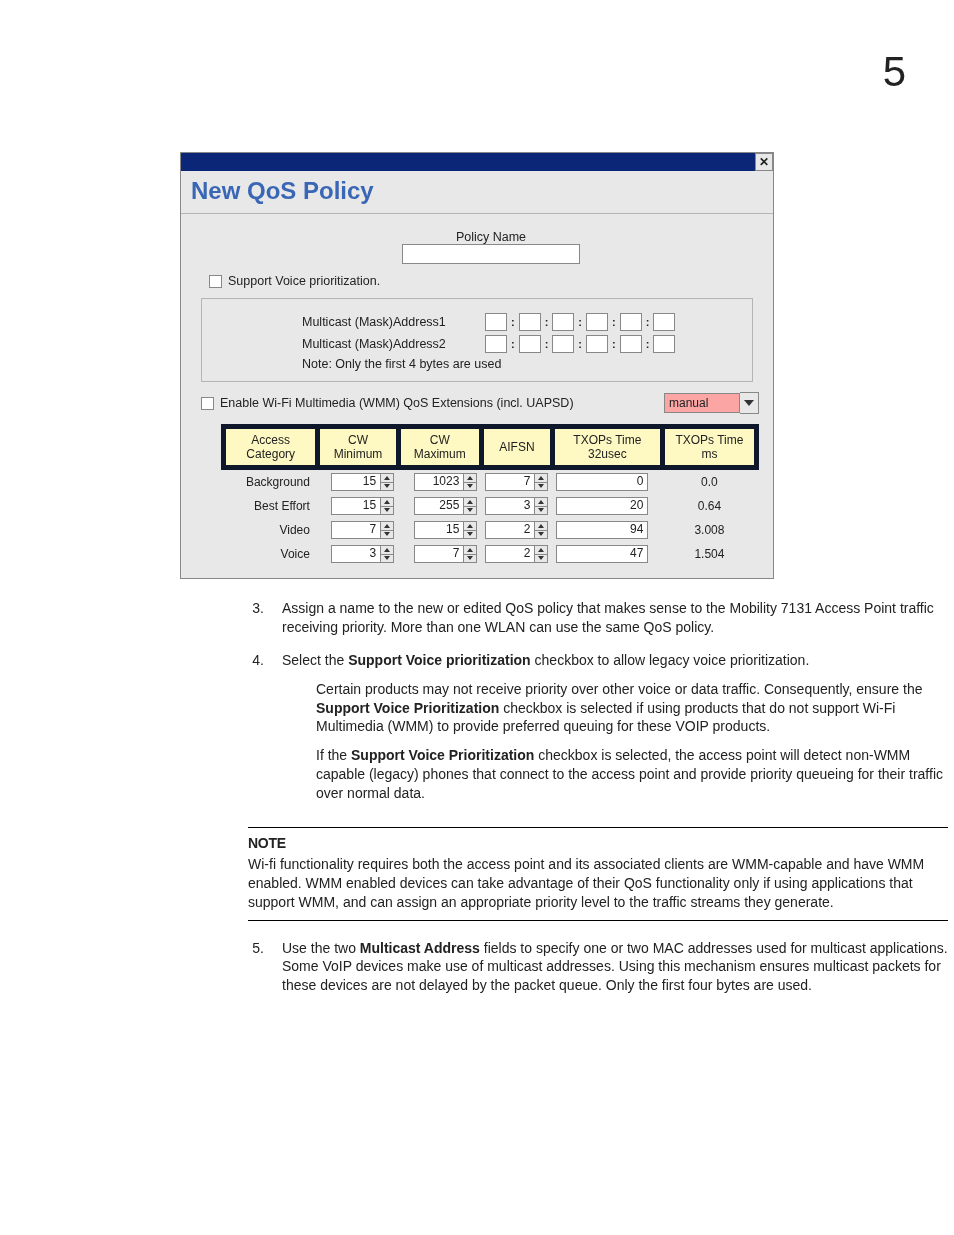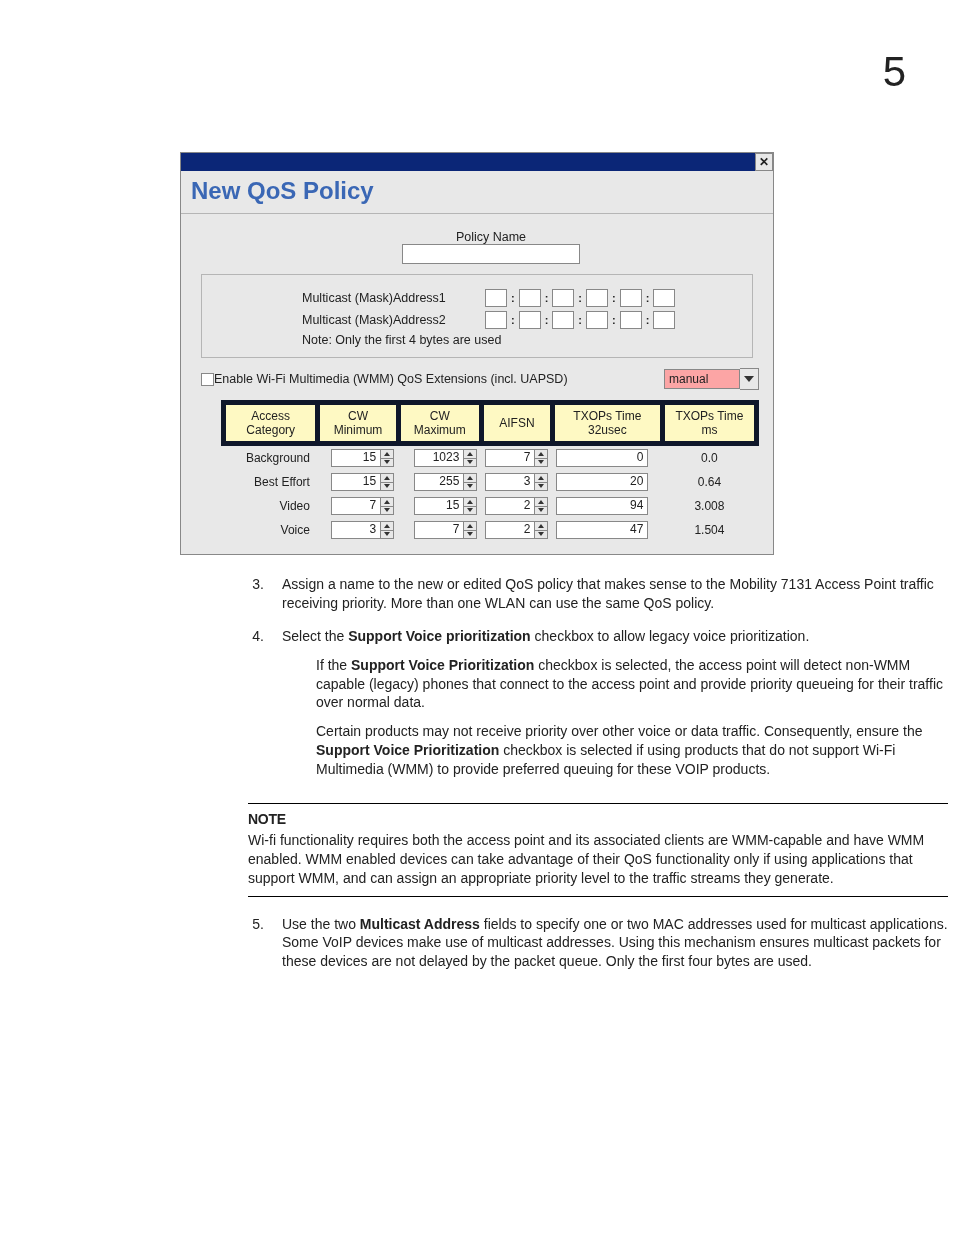--- a/index.html
+++ b/index.html
@@ -112,20 +112,21 @@
     background: #fff;
     text-align: center;
     font-size: 11px;
   }
   .colon { font-weight: bold; font-size: 11px; }
   .addr-note { margin: 4px 0 0 90px; }
 
   .wmm-row {
     display: flex;
     align-items: center;
+    gap: 6px;
     margin: 2px 0 10px 6px;
   }
   .combo {
     display: flex;
     align-items: center;
     margin-left: auto;
   }
   .combo-input {
     width: 66px; height: 18px;
     border: 1px solid #888;
@@ -305,20 +306,24 @@
       <div class="close-btn">✕</div>
     </div>
     <div class="dialog-heading">New QoS Policy</div>
 
     <div class="dialog-body">
       <div class="form-row">
         <span>Policy Name</span>
         <div class="text-input"></div>
       </div>
 
+      <div class="chk-row">
+        <div class="chk"></div>
+        <span>Support Voice prioritization.</span>
+      </div>
 
       <div class="group">
         <div class="addr-row">
           <span class="addr-label">Multicast (Mask)Address1</span>
           <div class="addr-fields">
             <div class="byte-input"></div>
               <span class="colon">:</span>
             <div class="byte-input"></div>
               <span class="colon">:</span>
             <div class="byte-input"></div>
@@ -566,24 +571,24 @@
     <ol class="steps">
       <li>
         <span class="step-num">3.</span>
         <span class="step-body">Assign a name to the new or edited QoS policy that makes sense to the Mobility 7131 Access Point traffic receiving priority. More than one WLAN can use the same QoS policy.</span>
       </li>
       <li>
         <span class="step-num">4.</span>
         <span class="step-body">
           <span>Select the </span><span class="bold">Support Voice prioritization</span><span> checkbox to allow legacy voice prioritization.</span>
           <div class="indent">
-            <span>If the </span><span class="bold">Support Voice Prioritization</span><span> checkbox is selected, the access point will detect non-WMM capable (legacy) phones that connect to the access point and provide priority queueing for their traffic over normal data.</span>
+            <span>Certain products may not receive priority over other voice or data traffic. Consequently, ensure the </span><span class="bold">Support Voice Prioritization</span><span> checkbox is selected if using products that do not support Wi-Fi Multimedia (WMM) to provide preferred queuing for these VOIP products.</span>
           </div>
           <div class="indent">
-            <span>Certain products may not receive priority over other voice or data traffic. Consequently, ensure the </span><span class="bold">Support Voice Prioritization</span><span> checkbox is selected if using products that do not support Wi-Fi Multimedia (WMM) to provide preferred queuing for these VOIP products.</span>
+            <span>If the </span><span class="bold">Support Voice Prioritization</span><span> checkbox is selected, the access point will detect non-WMM capable (legacy) phones that connect to the access point and provide priority queueing for their traffic over normal data.</span>
           </div>
         </span>
       </li>
     </ol>
   </div>
 
   <div class="note-block">
     <div class="note-label">NOTE</div>
     <div>Wi-fi functionality requires both the access point and its associated clients are WMM-capable and have WMM enabled. WMM enabled devices can take advantage of their QoS functionality only if using applications that support WMM, and can assign an appropriate priority level to the traffic streams they generate.</div>
   </div>

